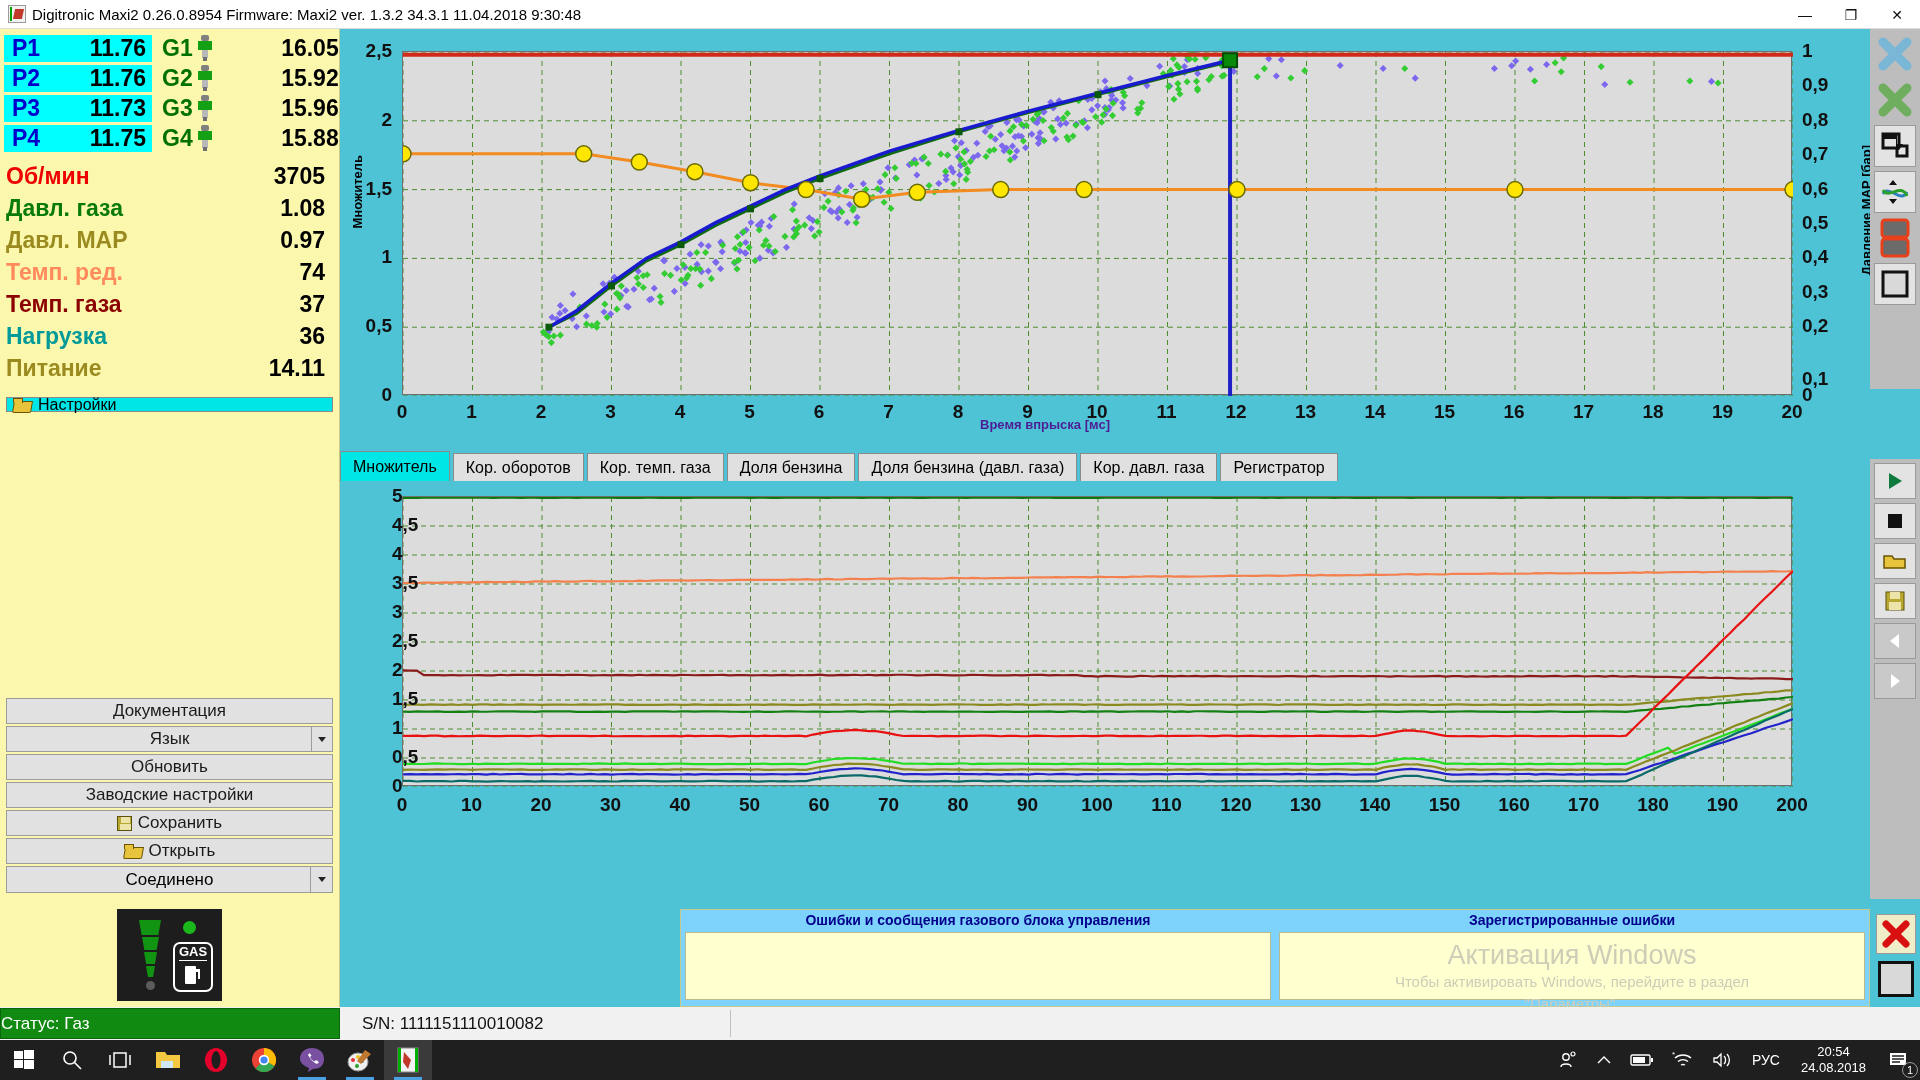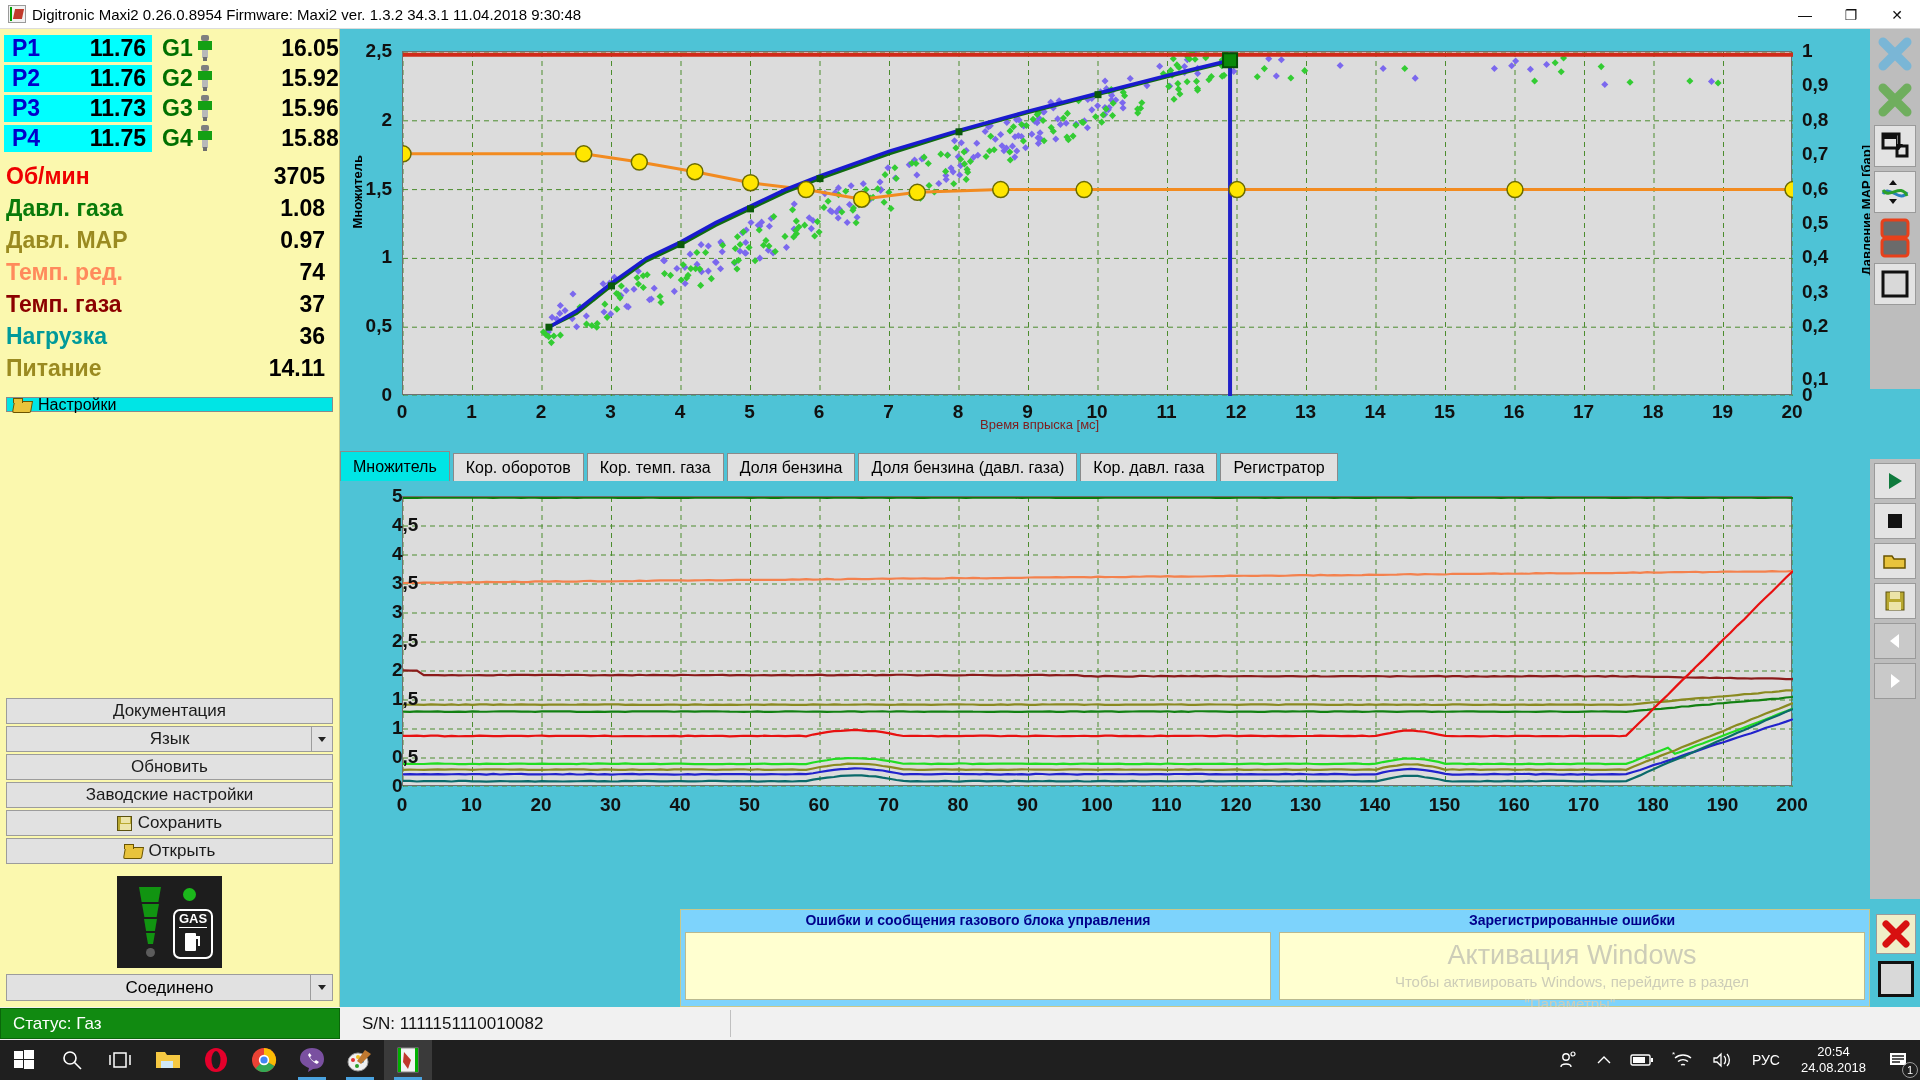--- a/index.html
+++ b/index.html
@@ -138,21 +138,21 @@
 
   .plot{ position:absolute; background:#dcdcdc; border:1px solid #6f6f6f; }
   .ytick{ position:absolute; right:100%; margin-right:6px; font-size:19px; font-weight:bold;
           color:#111; white-space:nowrap; transform:translateY(-50%); }
   .ytickR{ position:absolute; left:100%; margin-left:8px; font-size:19px; font-weight:bold;
           color:#111; white-space:nowrap; transform:translateY(-50%); }
   .xtick{ position:absolute; top:100%; margin-top:4px; font-size:19px; font-weight:bold;
           color:#111; transform:translateX(-50%); }
   .xtick2{ position:absolute; top:100%; margin-top:4px; font-size:19px; font-weight:bold;
           color:#111; transform:translateX(-50%); }
-  .axtitle{ position:absolute; font-size:12px; font-weight:normal; color:#7f1d1d; }
+  .axtitle{ position:absolute; font-size:12px; font-weight:bold; color:#4c1d95; }
   .yaxtitle{ writing-mode:vertical-rl; transform:rotate(180deg); font-size:13px;
              font-weight:bold; color:#000; position:absolute;}
 
   
   #tabs{ position:absolute; left:340px; top:428px; height:30px; display:flex; align-items:flex-end; }
   .tab{
     height:28px; padding:0 12px; background:#e0e0e0; border:1px solid #8a8a8a;
     display:flex;align-items:center;font-size:16px;color:#000;margin-right:3px;
     border-bottom:none;
   }
@@ -179,21 +179,21 @@
   #watermark .wm2{ font-size:15px; line-height:22px;}
 
   #bigclose{ position:absolute; right:4px; top:885px; width:40px;height:40px;
              background:#f0eec8;border:1px solid #9a9a9a;display:flex;align-items:center;justify-content:center;}
   #bigbox{ position:absolute; right:6px; top:932px; width:36px;height:36px;background:#d9d9d9;border:3px solid #111;}
 
   
   #statusbar{ position:absolute; left:0; top:1007px; width:1920px; height:33px; background:#f1f1f1;
               display:flex; align-items:center; }
   #statusgreen{ width:340px; height:31px; background:#118a11; color:#fff; font-size:17px;
-                display:flex;align-items:center;padding-left:12px;border:1px solid #0a660a;}
+                display:flex;align-items:center;padding-left:0;border:1px solid #0a660a;}
   #statussn{ margin-left:22px; font-size:17px; color:#111; }
   #statusdiv{ position:absolute; left:730px; top:3px; height:27px; border-left:1px solid #c0c0c0;}
 
   
   #taskbar{ position:absolute; left:0; top:1040px; width:1920px; height:40px; background:#1f1f1f;
             display:flex; align-items:center; }
   .tbicon{ width:48px;height:40px;display:flex;align-items:center;justify-content:center;position:relative;}
   .tbicon.active{ background:#3a3a3a; }
   .tbicon .uline{ position:absolute; bottom:0; left:10px; right:10px; height:3px; background:#4aa3e0;}
   #tray{ position:absolute; right:0; top:0; height:40px; display:flex; align-items:center; color:#fff;}
@@ -342,47 +342,47 @@
           <span>Заводские настройки</span>
         </div>
         <div class="sbtn">
           <span class="save-ico"></span>
           <span>Сохранить</span>
         </div>
         <div class="sbtn">
           <span class="folder-ico"></span>
           <span>Открыть</span>
         </div>
+      </div>
+
+      <div id="connected">
+        <span>Соединено</span>
+        <span class="arrow">
+            <i class="caret"></i>
+          </span>
       </div>
 
       <div id="gaspanel">
         <div id="gasbox">
           <i class="led led1"></i>
             <i class="led led2"></i>
             <i class="led led3"></i>
           <i class="led led4"></i>
             <i class="led leddot"></i>
             <i class="led gdot"></i>
           <div id="gascard">
             <div class="gt">GAS</div>
             <div class="gline"></div>
             <div class="pump">
               <i class="body"></i>
                 <i class="noz"></i>
                 <i class="hose"></i>
             </div>
           </div>
         </div>
-      </div>
-
-      <div id="connected">
-        <span>Соединено</span>
-        <span class="arrow">
-            <i class="caret"></i>
-          </span>
       </div>
     </div>
 
     <div id="charts">
 
       <div class="chartwrap" id="chart1">
         <div class="yaxtitle" style="left:10px;top:120px;">Множитель</div>
         <div class="yaxtitle" style="right:6px;top:110px;">Давление MAP [бар]</div>
         <div class="axtitle" style="left:640px;top:382px;font-size:13px;">Время впрыска [мс]</div>
 

